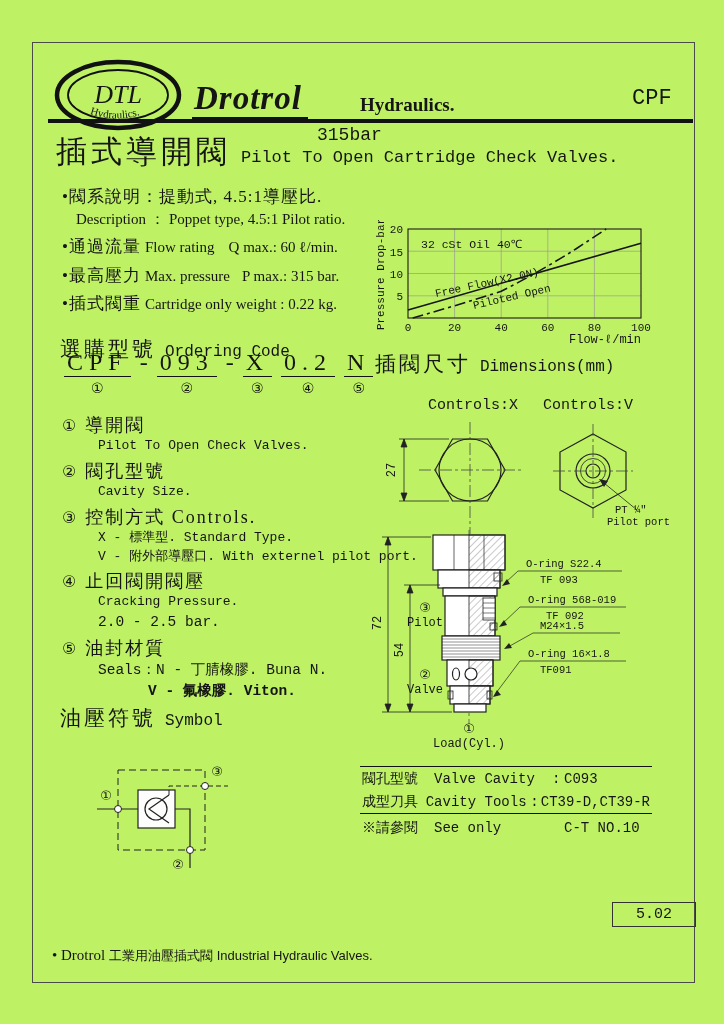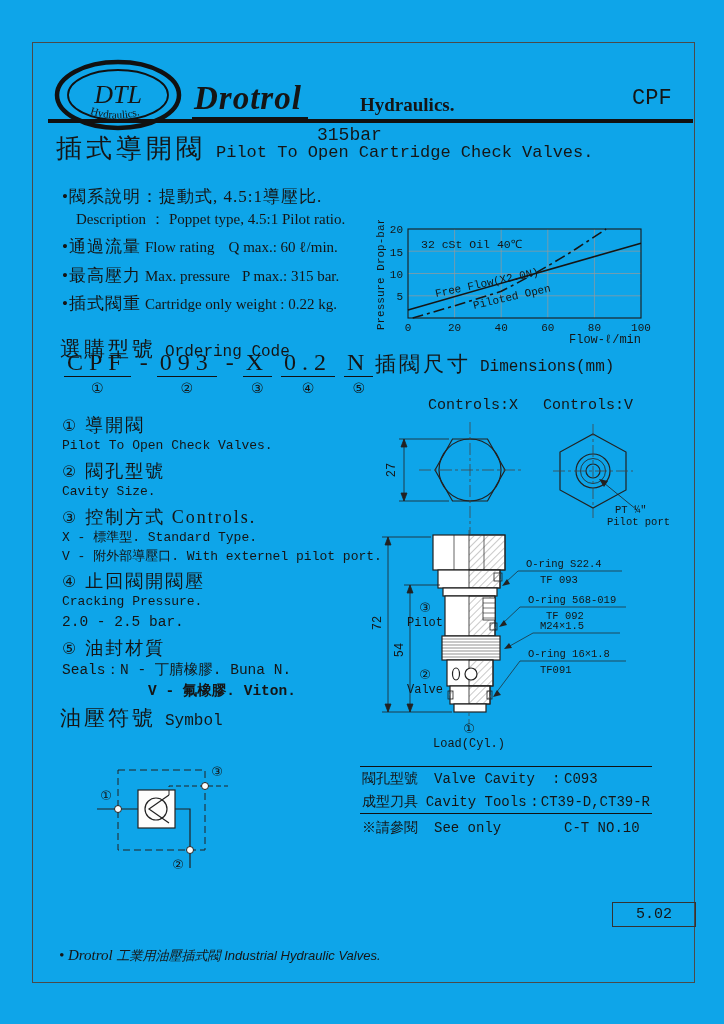--- a/index.html
+++ b/index.html
@@ -1,31 +1,31 @@
 <!DOCTYPE html>
 <html><head>
 <meta charset="utf-8">
 <style>
   html,body{margin:0;padding:0;background:#e8e8e8;}
-  .page{position:relative;width:724px;height:1024px;background:#0ea5e9;color:#151515;
+  .page{position:relative;width:724px;height:1024px;background:#bef264;color:#151515;
         font-family:"Liberation Serif","DejaVu Serif",serif;overflow:hidden;}
   .frame{position:absolute;left:32px;top:42px;width:661px;height:939px;border:1px solid #4a4a4a;}
   .abs{position:absolute;}
   .mono{font-family:"Liberation Mono","DejaVu Sans Mono",monospace;}
   .cnum{font-family:"DejaVu Sans",sans-serif;}
   
   .brand{left:192px;top:80px;font-size:33px;font-weight:bold;font-style:italic;
          border-bottom:2px solid #111;padding:0 6px 0 2px;letter-spacing:1px;}
   .brand-suffix{left:360px;top:94px;font-size:19px;font-weight:bold;}
   .pressure{left:317px;top:101px;font-size:18px;margin-top:24px;}
   .product-code{left:632px;top:86px;font-size:22px;}
   .rule{left:48px;top:119px;width:645px;height:4px;background:#111;}
   
   .title{left:56px;top:131px;display:flex;align-items:baseline;gap:10px;white-space:nowrap;}
-  .title .t-zh{font-size:26px;letter-spacing:4px;}
+  .title .t-zh{font-size:31px;letter-spacing:4px;}
   .title .t-en{font-size:17px;}
   
   .specs{left:62px;top:186px;width:322px;line-height:1.25;}
   .spec-zh{font-size:17px;letter-spacing:1px;}
   .spec-en{font-size:15px;}
   .spec-val{font-size:15px;}
   .spec-sub{margin:2px 0 6px 14px;}
   .spec-row{margin-bottom:7px;white-space:nowrap;}
   
   .sec-head{display:flex;align-items:baseline;gap:9px;white-space:nowrap;}
@@ -35,37 +35,37 @@
   .code-row{left:64px;top:350px;display:flex;align-items:flex-start;gap:9px;}
   .code-seg{display:flex;flex-direction:column;align-items:center;}
   .code-txt{font-size:24px;letter-spacing:6px;border-bottom:1.5px solid #111;padding:0 3px 1px 3px;line-height:1.05;}
   .code-dash{font-size:24px;line-height:1.05;padding-top:0;}
   .code-num{font-size:14px;margin-top:3px;}
   
   .ord-list{left:62px;top:410px;width:326px;}
   .ord-head{display:flex;align-items:baseline;gap:9px;margin-top:3px;}
   .ord-head .cnum{font-size:16px;}
   .ord-head .zh{font-size:18px;letter-spacing:2px;}
-  .ord-line{font-size:13px;line-height:1.45;white-space:nowrap;}
+  .ord-line{margin-left:36px;font-size:13px;line-height:1.45;white-space:nowrap;}
   .ord-line.val{font-size:14.5px;}
   .ord-line.indent2{margin-left:86px;font-weight:bold;}
   
   .ctrl-label{font-size:15px;}
   
   .ctable{left:360px;top:766px;width:292px;font-size:14px;}
   .ctable .trow{display:flex;align-items:baseline;padding:3px 2px 2px 2px;white-space:nowrap;}
   .ctable .tzh{width:72px;font-size:14px;}
   .ctable .ten{width:118px;}
   .ctable .tsep{width:12px;}
   .ctable .hr{border-top:1.6px solid #111;}
   .ctable .note{padding-top:5px;}
   .ctable .note .ten{width:96px;}
   .ctable .note .tval{margin-left:34px;}
   
-  .footer{left:59px;top:947px;white-space:nowrap;font-size:15px;font-style:italic;}
+  .footer{left:52px;top:947px;white-space:nowrap;font-size:15px;}
   .footer .f-zh{font-size:13px;}
   .footer .f-en{font-family:"Liberation Sans","DejaVu Sans",sans-serif;font-size:13px;}
   .pagebox{left:612px;top:902px;width:82px;height:23px;border:1px solid #333;
            display:flex;align-items:center;justify-content:center;font-size:15px;}
   svg text{fill:#151515;}
 </style>
 </head>
 <body>
 
 <div class="page">

